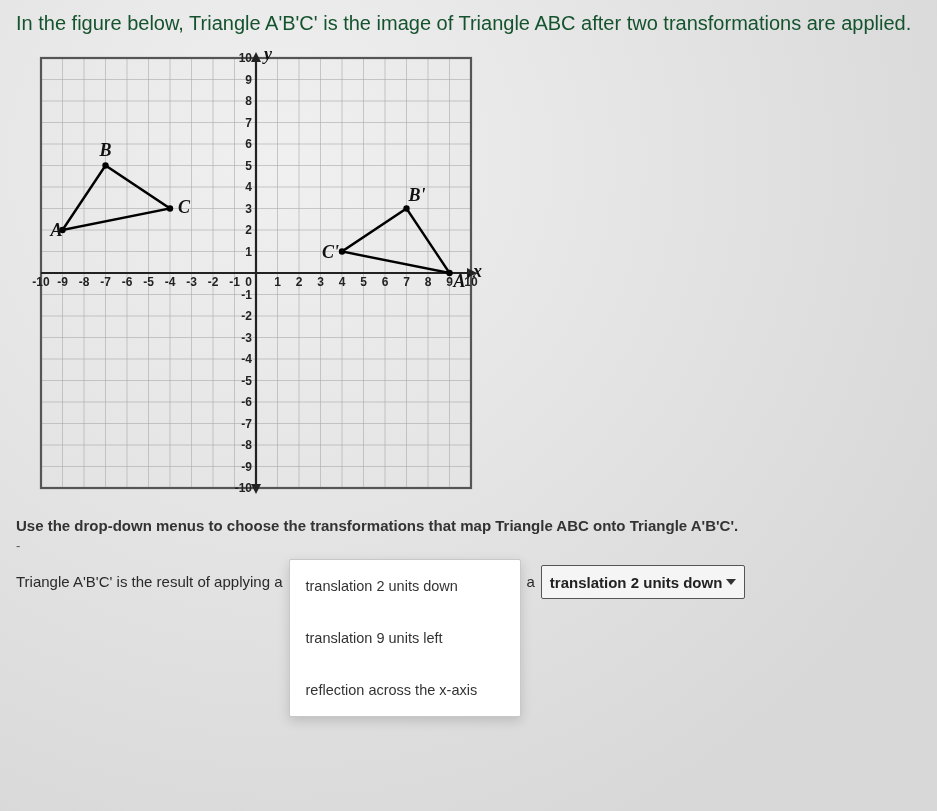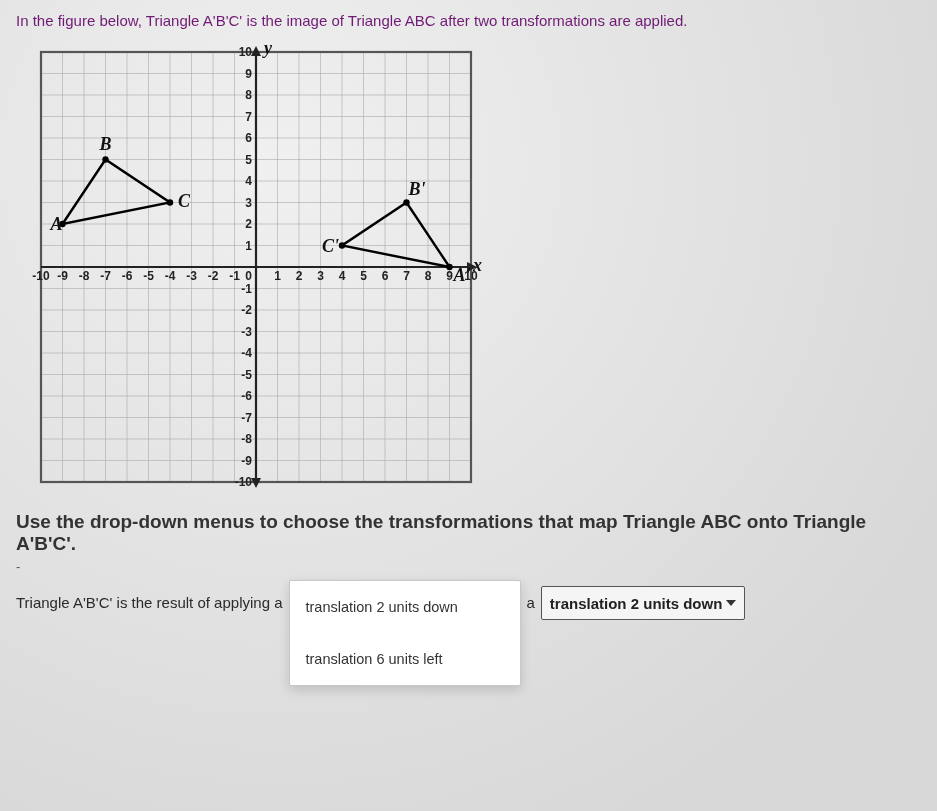--- a/index.html
+++ b/index.html
@@ -6,42 +6,42 @@
     body {
       font-family: Arial, Helvetica, sans-serif;
       background: radial-gradient(ellipse at 30% 20%, #f0f0f0 0%, #d8d8d8 80%);
       width: 937px;
       height: 811px;
       color: #2a2a2a;
       padding: 12px 16px;
       position: relative;
     }
     .prompt {
-      font-size: 15px;
-      color: #701a75;
+      font-size: 20px;
+      color: #14532d;
       margin-bottom: 8px;
     }
     .graph-wrap {
       margin-left: 10px;
       margin-bottom: 14px;
     }
     svg.graph {
       display: block;
     }
     .grid-line { stroke: #a9a9a9; stroke-width: 0.6; }
     .grid-border { stroke: #555; stroke-width: 2.2; fill: none; }
     .axis-line { stroke: #222; stroke-width: 2.2; }
     .tri-edge { stroke: #000; stroke-width: 2.4; fill: none; }
     .axis-tick-label { font: 12px Arial; fill: #222; font-weight: 600; }
     .axis-name { font: italic 700 18px 'Times New Roman', serif; fill: #111; }
     .pt-label { font: italic 700 18px 'Times New Roman', serif; fill: #111; }
     .pt-dot { fill: #000; }
     .arrow { fill: #222; }
     .instruction {
-      font-size: 19px;
+      font-size: 15px;
       font-weight: 700;
       color: #333;
       margin: 12px 0 4px 0;
     }
     .small-dash { font-size: 13px; color: #555; margin-bottom: 10px; }
     .answer-row {
       display: flex;
       align-items: flex-start;
       font-size: 15px;
       gap: 6px;
@@ -206,21 +206,22 @@
 </div>
 
 <div class="instruction">Use the drop-down menus to choose the transformations that map Triangle ABC onto Triangle A'B'C'.</div>
 <div class="small-dash">-</div>
 
 <div class="answer-row">
   <span class="sentence-part">Triangle A'B'C' is the result of applying a</span>
 
   <div class="dropdown-open">
     <div class="dd-item">translation 2 units down</div>
-    <div class="dd-item">translation 6 units left</div>
+    <div class="dd-item">translation 9 units left</div>
+    <div class="dd-item">reflection across the x-axis</div>
   </div>
 
   <span class="sentence-part">a</span>
 
   <span class="dropdown-closed">
     <span>translation 2 units down</span>
     <span class="caret-down"></span>
   </span>
 
 </div>

